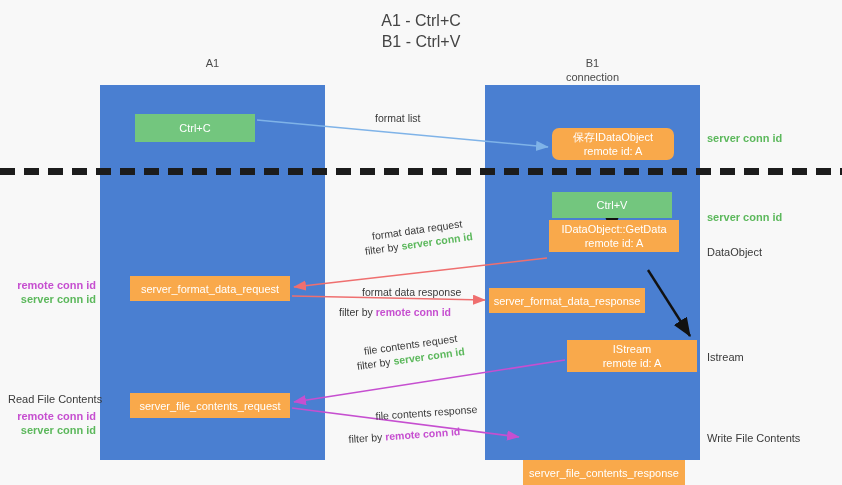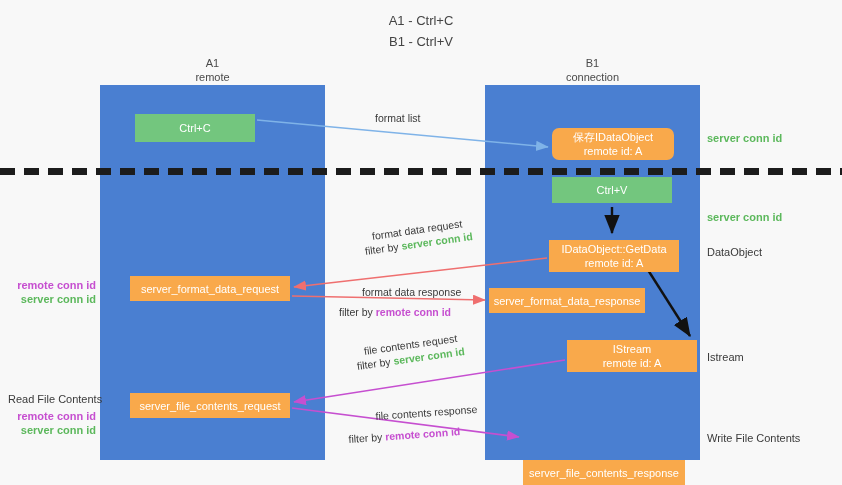--- a/index.html
+++ b/index.html
@@ -15,21 +15,21 @@
     font-family: "Liberation Sans", sans-serif;
     overflow: hidden;
   }
   .title-block {
     position: absolute;
     left: 0;
     top: 10px;
     width: 842px;
     text-align: center;
     color: #444444;
-    font-size: 13px;
+    font-size: 16px;
     line-height: 21px;
   }
   .lane {
     position: absolute;
     background: #4a7fd1;
   }
   #lane-a1 { left: 100px; top: 85px; width: 225px; height: 375px; }
   #lane-b1 { left: 485px; top: 85px; width: 215px; height: 375px; }
 
   .lane-header {
@@ -53,22 +53,22 @@
     flex-direction: column;
     align-items: center;
     justify-content: center;
     padding: 2px 4px;
   }
   .node.orange { background: #f9a94b; }
   .node.green  { background: #73c67e; margin-top: 8px; }
 
   #node-ctrlc   { left: 135px; top: 106px; width: 120px; height: 28px; }
   #node-save-do { left: 552px; top: 128px; width: 122px; height: 32px; border-radius: 7px; }
-  #node-ctrlv   { left: 552px; top: 169px; width: 120px; height: 26px; }
-  #node-getdata { left: 549px; top: 240px; width: 130px; height: 32px; }
+  #node-ctrlv   { left: 552px; top: 184px; width: 120px; height: 26px; }
+  #node-getdata { left: 549px; top: 220px; width: 130px; height: 32px; }
   #node-istream { left: 567px; top: 340px; width: 130px; height: 32px; }
   #node-sfdreq  { left: 130px; top: 276px; width: 160px; height: 25px; }
   #node-sfdresp { left: 489px; top: 288px; width: 156px; height: 25px; }
   #node-sfcreq  { left: 130px; top: 393px; width: 160px; height: 25px; }
   #node-sfcresp { left: 523px; top: 424px; width: 162px; height: 25px; margin-top: 36px; }
 
   .side-label {
     position: absolute;
     font-size: 11px;
     line-height: 14px;
@@ -129,21 +129,20 @@
 
 <div id="stage">
 
   <div class="title-block">
     <div>A1 - Ctrl+C</div>
     <div>B1 - Ctrl+V</div>
   </div>
 
   <div class="lane-header" id="hdr-a1">
     <div>A1</div>
-    <div>remote</div>
   </div>
   <div class="lane-header" id="hdr-b1">
     <div>B1</div>
     <div>connection</div>
   </div>
 
   <div class="lane" id="lane-a1"></div>
   <div class="lane" id="lane-b1"></div>
 
   <svg class="arrows" viewBox="0 0 842 485">

